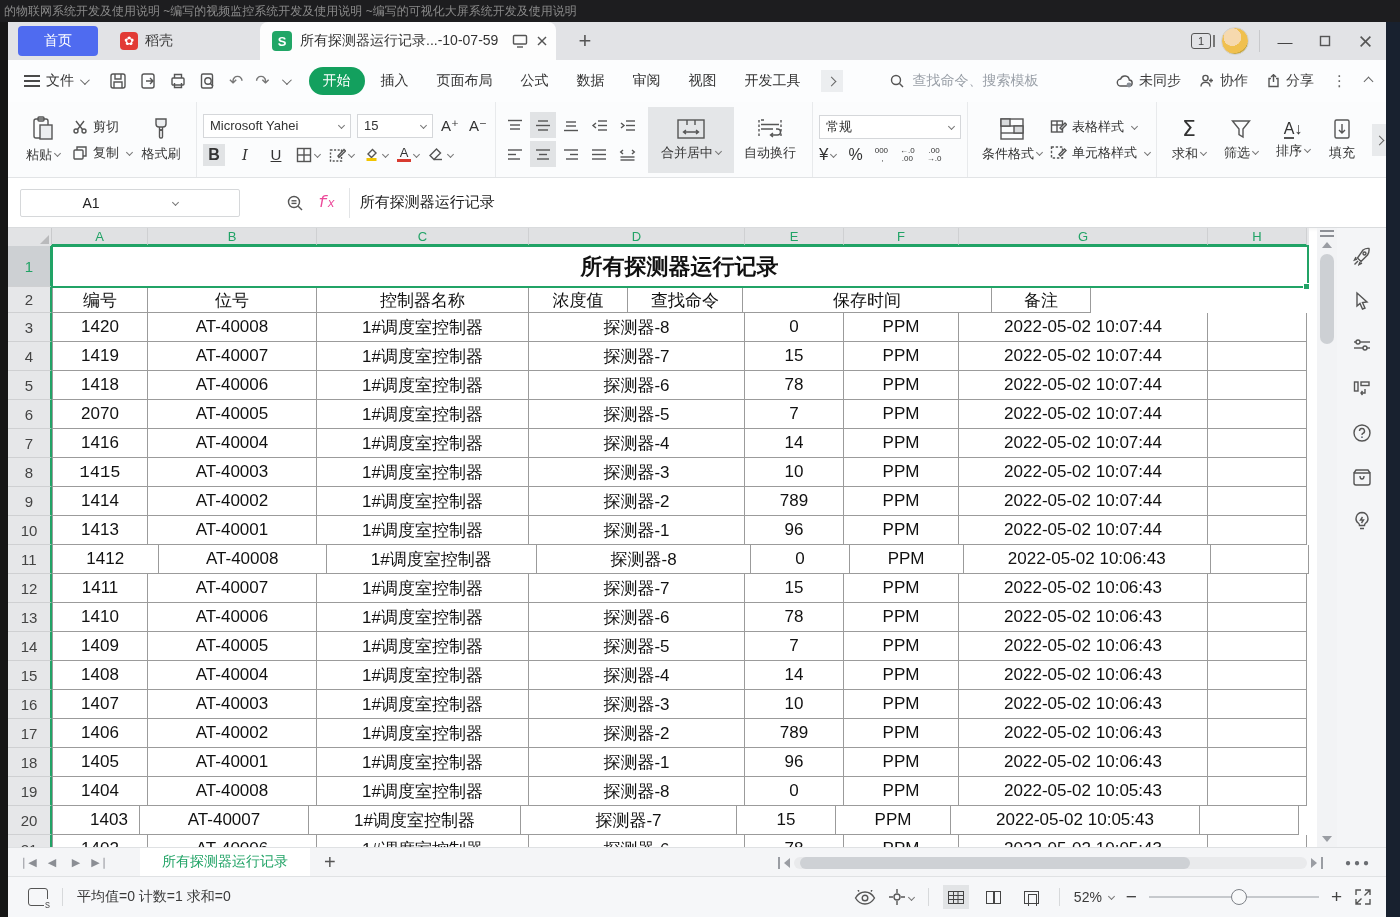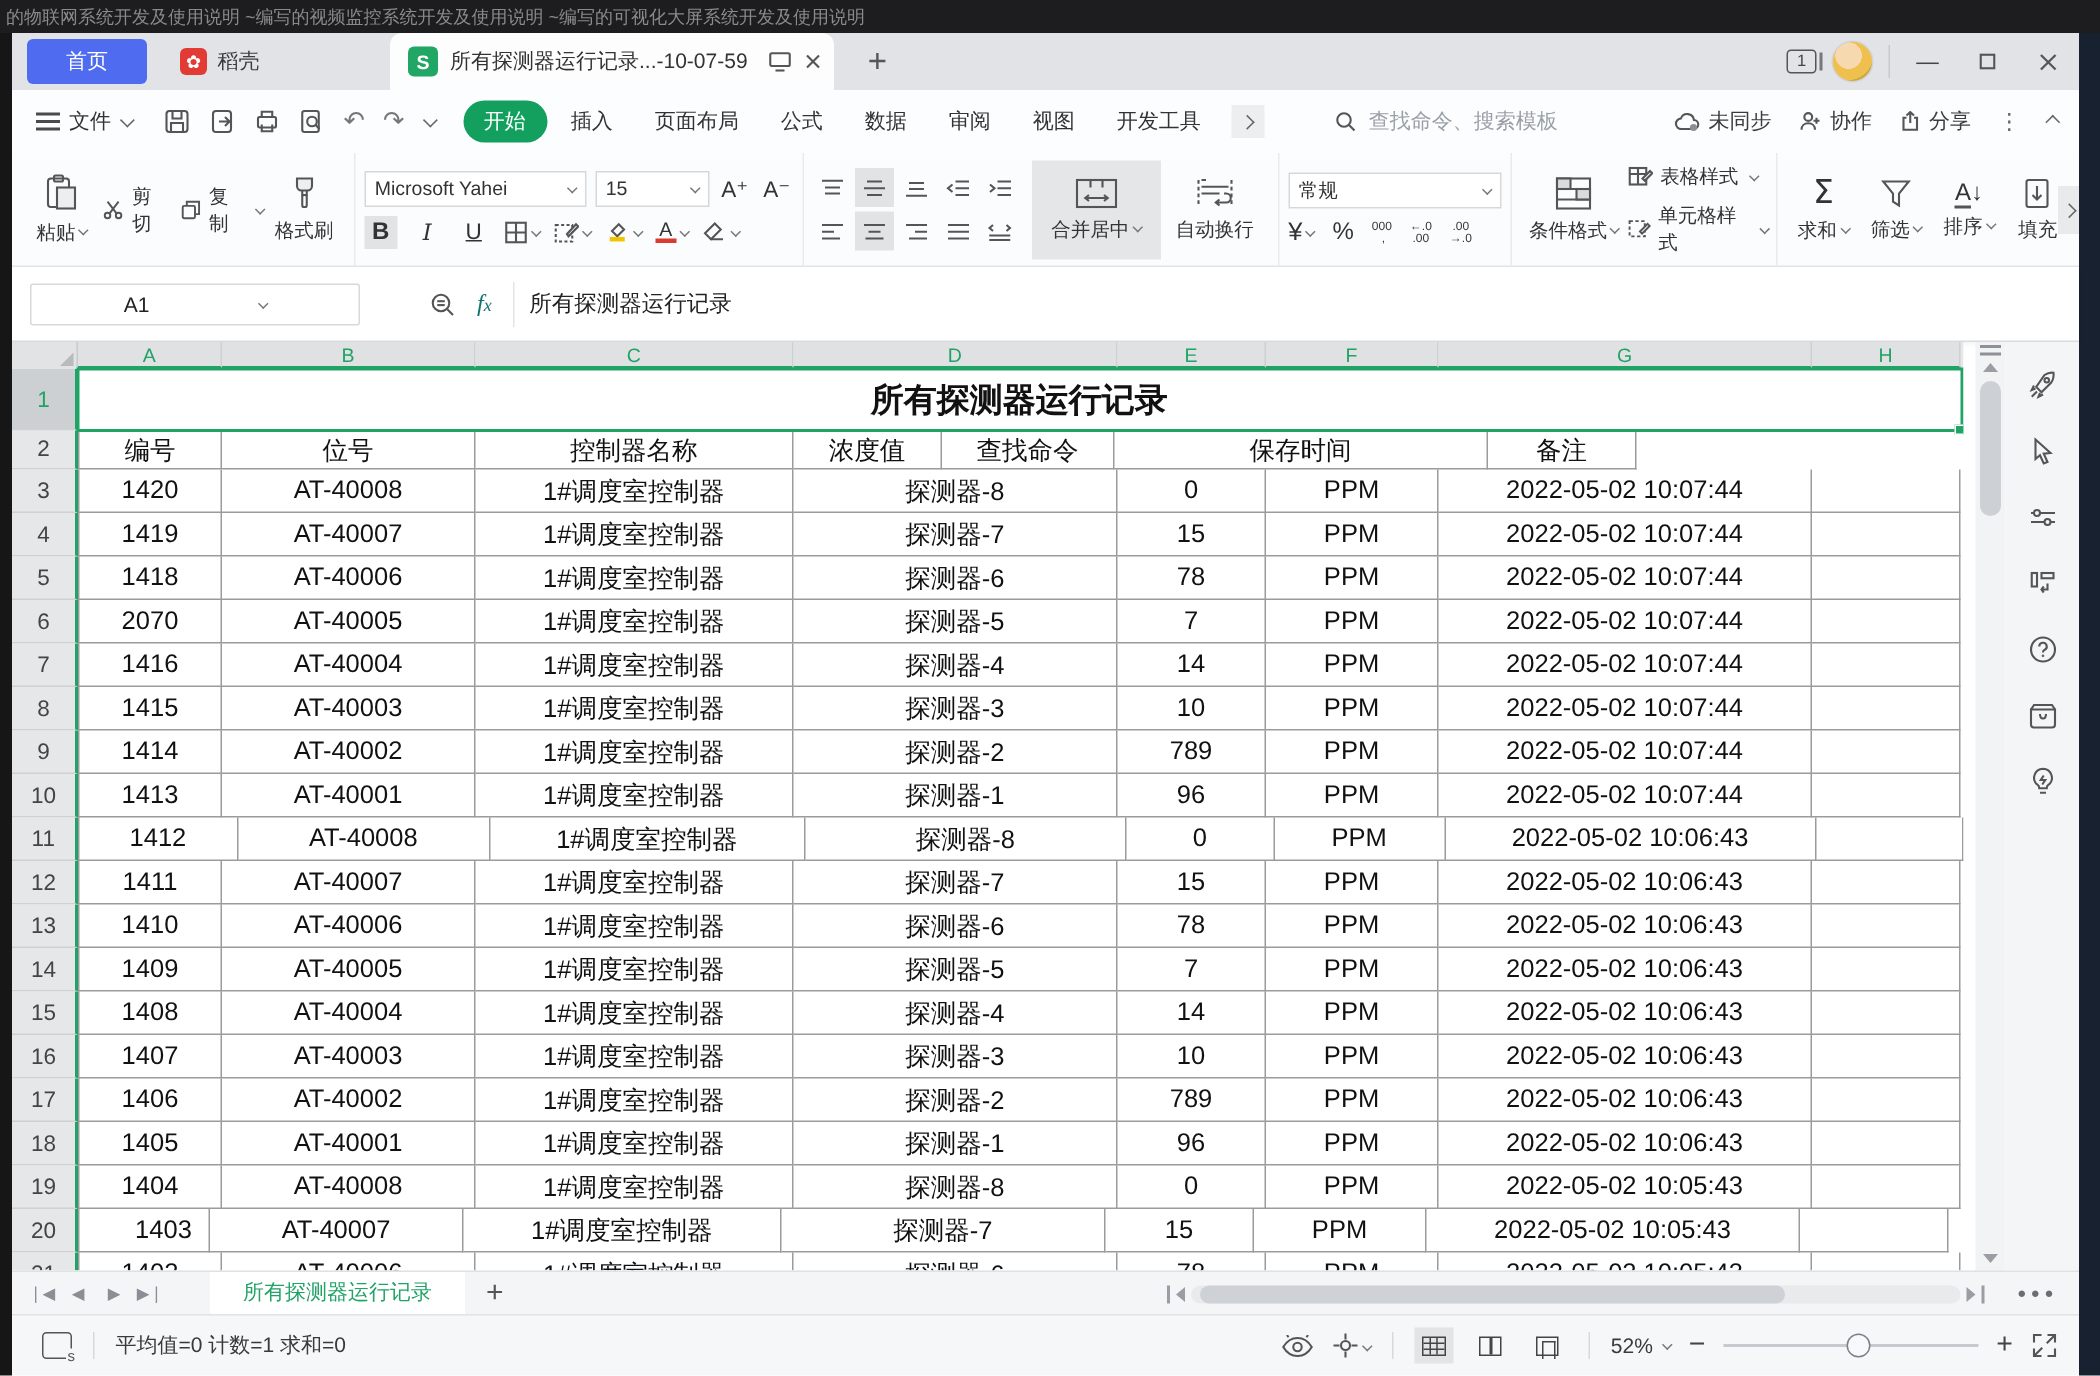--- a/index.html
+++ b/index.html
@@ -65,21 +65,21 @@
     transform:rotate(45deg); margin-left:3px; vertical-align:3px;}
 
   
   .ribbon { position:absolute; left:0; top:80px; width:1378px; height:76px; background:#fbfcfd;
     border-bottom:1px solid #e2e4e6; display:flex; }
   .rgroup { display:flex; align-items:center; padding:0 6px; position:relative; }
   .rgroup + .rgroup { border-left:1px solid #e8eaec; }
   .bigbtn { width:58px; height:66px; display:flex; flex-direction:column; align-items:center; justify-content:center; gap:4px;
     font-size:13px; color:#333; }
   .bigbtn.active { background:#e4e6e8; }
-  .stack2 { display:flex; flex-direction:row; justify-content:center; gap:8px; height:66px; }
+  .stack2 { display:flex; flex-direction:column; justify-content:center; gap:8px; height:66px; }
   .smallbtn { display:flex; align-items:center; gap:5px; font-size:13px; color:#333; }
   .combo { border:1px solid #d5d7da; background:#fff; height:24px; display:flex; align-items:center;
     justify-content:space-between; padding:0 6px; font-size:13px; color:#333; }
   .fontrow { display:flex; flex-direction:column; gap:6px; justify-content:center; }
   .fmtrow { display:flex; align-items:center; gap:9px; }
   .fbtn { min-width:22px; height:22px; display:flex; align-items:center; justify-content:center; color:#333; }
   .fbtn.active { background:#e1e3e5; }
   .alg-grid { display:grid; grid-template-columns:repeat(5,26px); grid-template-rows:26px 26px; gap:3px 2px; }
   .alg { display:flex; align-items:center; justify-content:center; }
   .alg.active { background:#e1e3e5; }
@@ -88,21 +88,21 @@
   .tinystack { font-size:8px; line-height:8px; color:#333; text-align:center; }
   .yuan { font-size:17px; }
   .stylecol { display:flex; flex-direction:column; gap:8px; justify-content:center; }
 
   
   .formulabar { position:absolute; left:0; top:156px; width:1378px; height:50px; background:#fff;
     display:flex; align-items:center; border-bottom:1px solid #d9dbdd; box-shadow:0 2px 3px rgba(0,0,0,.04); }
   .namebox { margin-left:12px; width:220px; height:28px; border:1px solid #d6d8da; border-radius:2px; background:#fff;
     display:flex; align-items:center; justify-content:center; gap:70px; font-size:14px; color:#222; }
   .fx-icons { display:flex; align-items:center; gap:14px; margin-left:46px; color:#555; }
-  .fx-label { font-style:italic; font-family:Liberation Serif, serif; font-size:16px; color:#0f766e; }
+  .fx-label { font-style:italic; font-family:Liberation Mono, monospace; font-size:16px; color:#ec4899; }
   .formula-input { margin-left:14px; flex:1; height:30px; border-left:1px solid #e2e4e6; display:flex; align-items:center;
     padding-left:10px; font-size:15px; color:#222; }
 
   
   .sheet { position:absolute; left:0; top:206px; width:1301px; height:619px; overflow:hidden; background:#fff; }
   .colhdr-row { display:flex; height:18px; background:#e6e7e9; }
   .corner { width:44px; height:18px; background:#e2e3e5; border-right:1px solid #c9cacc; position:relative; }
   .corner:after { content:""; position:absolute; right:2px; bottom:2px; border-left:9px solid transparent; border-bottom:9px solid #b9babc; }
   .colhdr { display:flex; align-items:center; justify-content:center; color:#21a366; font-size:13px;
     border-right:1px solid #cfd0d2; border-bottom:2px solid #21a366; background:#e0e1e3; }
@@ -657,21 +657,21 @@
           <div class="cell" style="width: 169px;">AT-40004</div>
           <div class="cell" style="width: 212px;">1#调度室控制器</div>
           <div class="cell" style="width: 216px;">探测器-4</div>
           <div class="cell" style="width: 99px;">14</div>
           <div class="cell" style="width: 115px;">PPM</div>
           <div class="cell" style="width: 249px;">2022-05-02 10:07:44</div>
           <div class="cell" style="width: 99px;"></div>
         </div>
         <div class="g-row" style="height: 29px;">
           <div class="rownum">8</div>
-          <div class="cell" style="width: 96px; border-left: 1px solid rgb(155, 155, 155);">1415</div>
+          <div class="cell" style="width: 96px; border-left: 1px solid rgb(155, 155, 155); font-family: Liberation Mono, monospace;">1415</div>
           <div class="cell" style="width: 169px;">AT-40003</div>
           <div class="cell" style="width: 212px;">1#调度室控制器</div>
           <div class="cell" style="width: 216px;">探测器-3</div>
           <div class="cell" style="width: 99px;">10</div>
           <div class="cell" style="width: 115px;">PPM</div>
           <div class="cell" style="width: 249px;">2022-05-02 10:07:44</div>
           <div class="cell" style="width: 99px;"></div>
         </div>
         <div class="g-row" style="height: 29px;">
           <div class="rownum">9</div>

